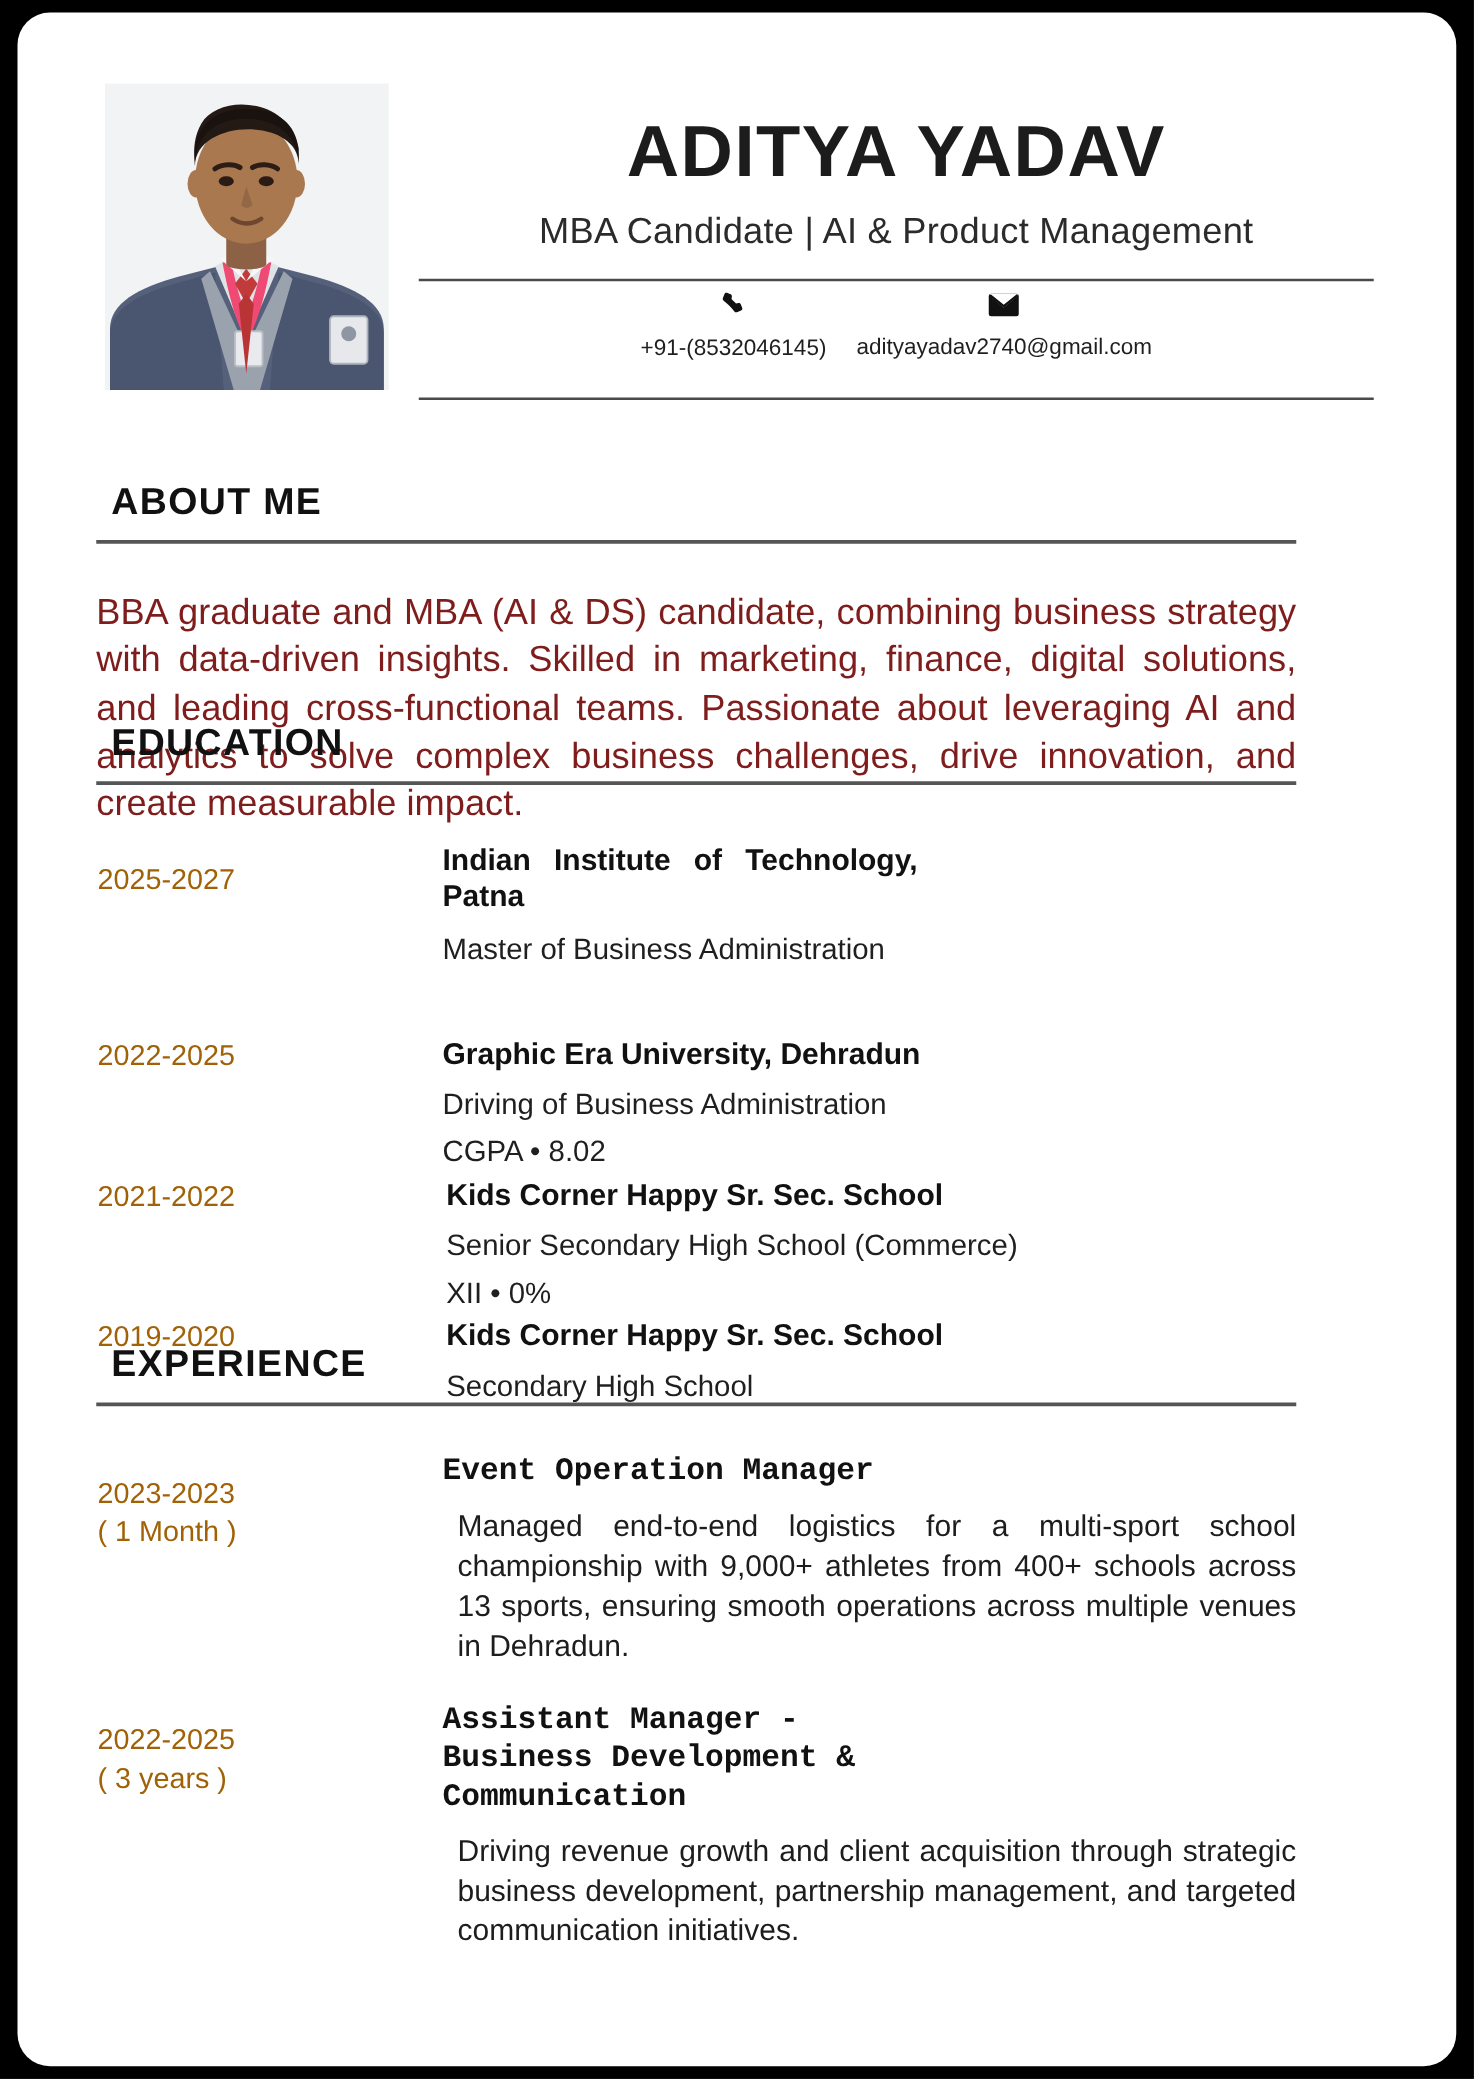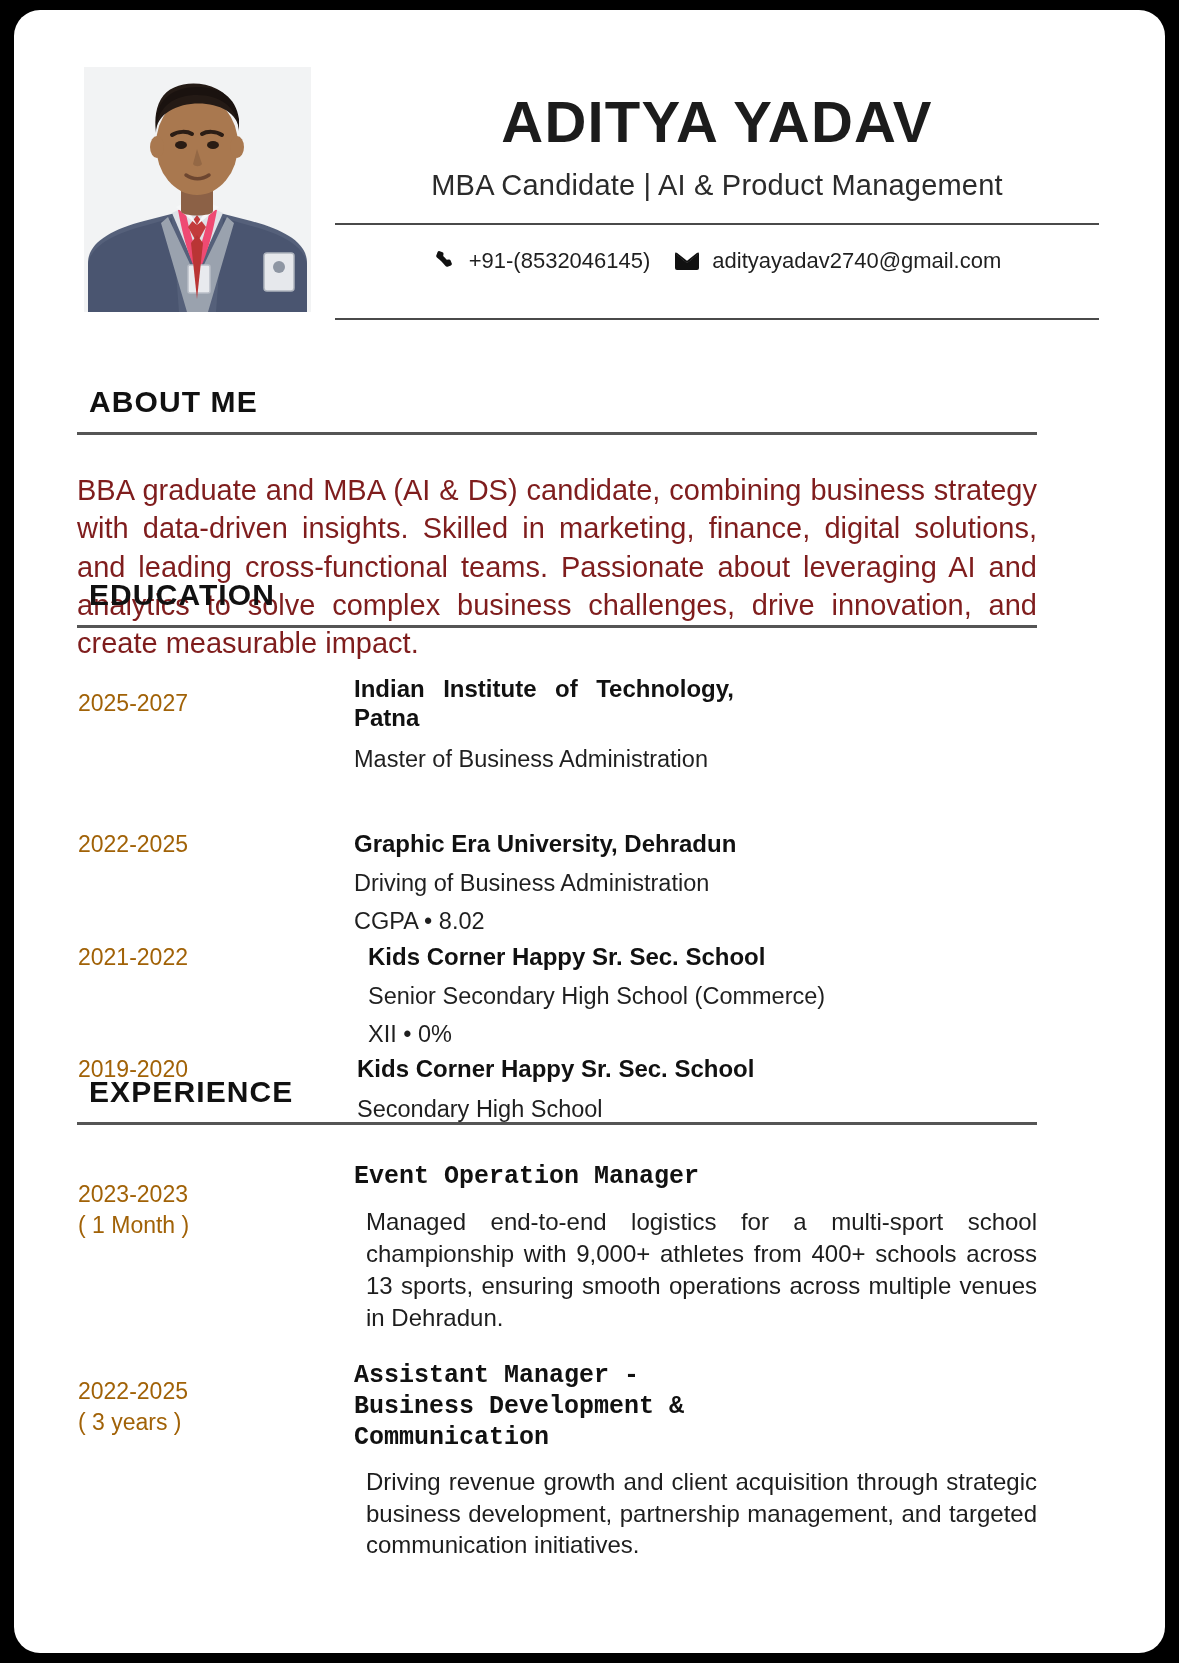--- a/index.html
+++ b/index.html
@@ -83,22 +83,23 @@
     display: flex;
     align-items: center;
     justify-content: center;
     gap: 24px;
     height: 72px;
   }
   .contact-item {
     display: flex;
     align-items: center;
     gap: 12px;
-    font-size: 22px;
+    font-size: 18px;
     color: #1f1f1f;
+    flex-direction: column;
   }
   .ico { display: inline-flex; align-items: center; }
 
   
   .section-title {
     font-size: 30px;
     font-weight: 700;
     letter-spacing: 1.1px;
     color: #111111;
     padding-left: 12px;
@@ -289,21 +290,21 @@
 
     <div class="entry" style="margin-top:54px;">
       <div class="entry-date">2022-2025</div>
       <div class="entry-body">
         <div class="entry-org">Graphic Era University, Dehradun</div>
         <div class="entry-line" style="margin-top:10px;">Driving of Business Administration</div>
         <div class="entry-line" style="margin-top:7px;">CGPA • 8.02</div>
       </div>
     </div>
 
-    <div class="entry" style="margin-top:4px;gap:11px;">
+    <div class="entry" style="margin-top:4px;">
       <div class="entry-date">2021-2022</div>
       <div class="entry-body" style="padding-left:3px;">
         <div class="entry-org">Kids Corner Happy Sr. Sec. School</div>
         <div class="entry-line" style="margin-top:10px;">Senior  Secondary High School (Commerce)</div>
         <div class="entry-line" style="margin-top:7px;">XII • 0%</div>
       </div>
     </div>
 
     <div class="entry" style="margin-top:4px;">
       <div class="entry-date">2019-2020</div>

